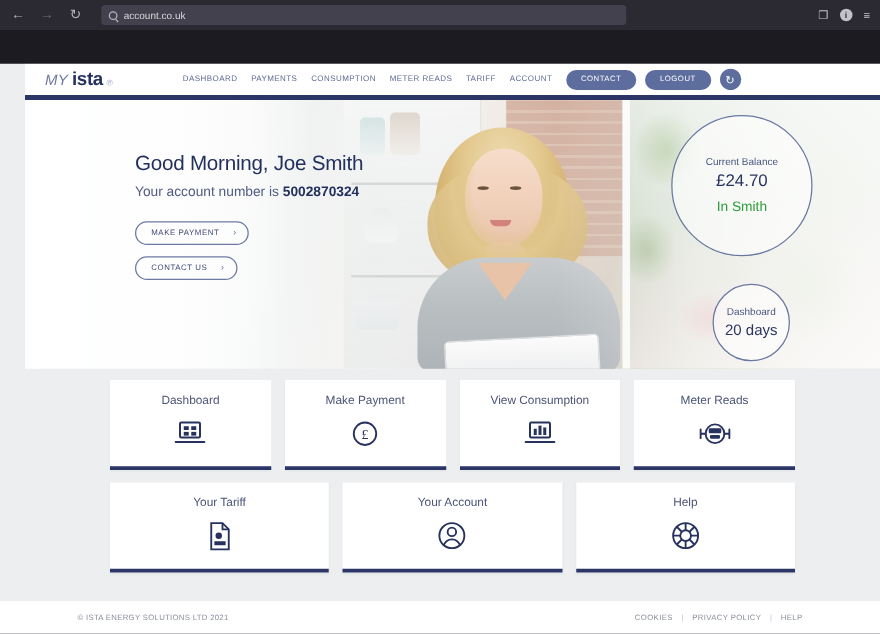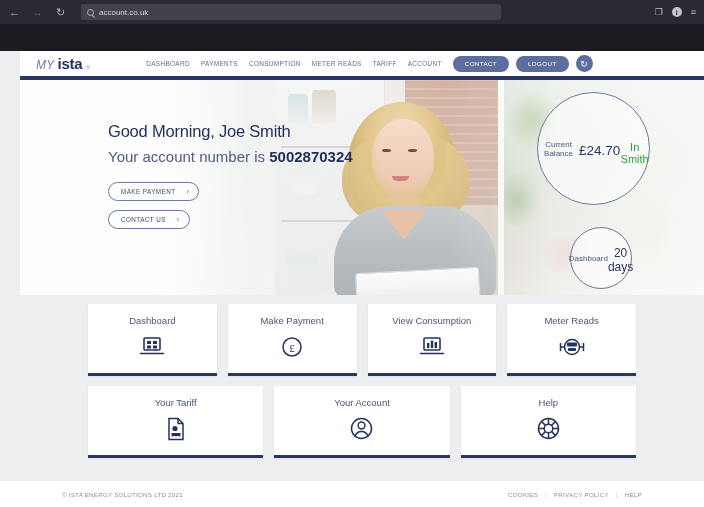--- a/index.html
+++ b/index.html
@@ -174,35 +174,35 @@
   }
   .p-tablet {
     position: absolute; left: 36px; top: 168px; width: 124px; height: 40px;
     background: linear-gradient(180deg, #fbfbfb, #e9eaec); border-radius: 4px;
     border: 1px solid #dedfe2; transform: rotate(-3deg);
   }
   .hero-overlay { position: absolute; inset: 0; background: linear-gradient(90deg, rgba(255,255,255,.55) 0 18%, rgba(255,255,255,0) 34%); }
 
   .hero-text { position: absolute; left: 68px; top: 42px; margin-left: 20px; }
   .greeting { font-size: 16.5px; color: #23305d; font-weight: normal; letter-spacing: -.2px; }
-  .acct-line { font-size: 15px; color: #4f5b80; margin-top: 7px; }
+  .acct-line { font-size: 11px; color: #4f5b80; margin-top: 7px; }
   .acct-num { font-weight: bold; color: #23305d; }
   .hero-btns { margin-top: 17px; display: flex; flex-direction: column; gap: 9px; align-items: flex-start; }
   .ghost-btn {
     border: 1px solid #6d7aa3; border-radius: 12px; background: rgba(255,255,255,.28);
     color: #3f4c78; font-size: 6.3px; letter-spacing: .45px;
     padding: 5px 9px 5px 12px; display: flex; align-items: center; gap: 11px; white-space: nowrap;
   }
   .ghost-btn .chev { font-size: 7px; color: #5e6b96; }
 
   
   .circ {
     position: absolute; border-radius: 50%; border: 1px solid #6a77a0;
     background: rgba(255,255,255,.60);
-    display: flex; flex-direction: row; align-items: center; justify-content: center;
+    display: flex; flex-direction: column; align-items: center; justify-content: center;
     text-align: center;
   }
   .c-balance { right: 54px; top: 12px; width: 113px; height: 113px; }
   .c-supply  { right: 155px; top: 118px; width: 72px; height: 72px; }
   .c-proj    { right: 72px; top: 147px; width: 62px; height: 62px; }
   .c-label { font-size: 8px; color: #4b5780; }
   .c-value { font-size: 13.5px; color: #2a3560; margin-top: 3px; }
   .c-value.sm { font-size: 12px; }
   .c-status { font-size: 11px; color: #2c9e3a; margin-top: 8px; }
   .c-status.tight { margin-top: 2px; font-size: 13px; }

